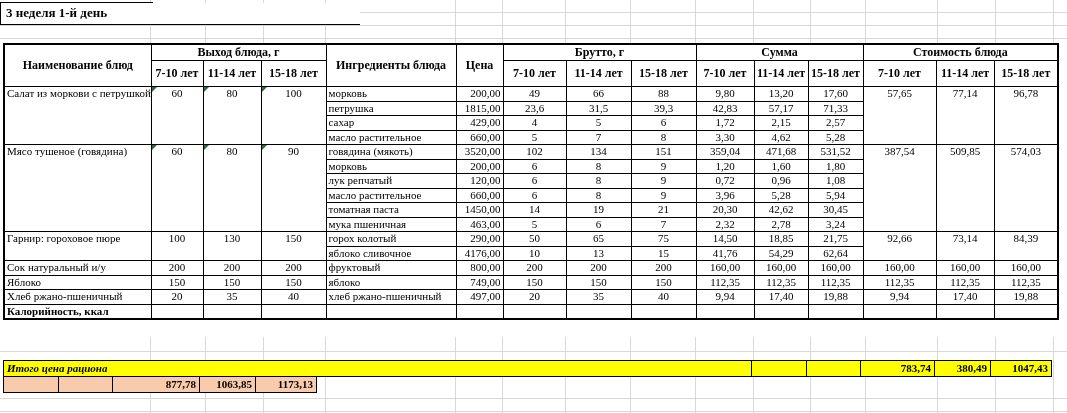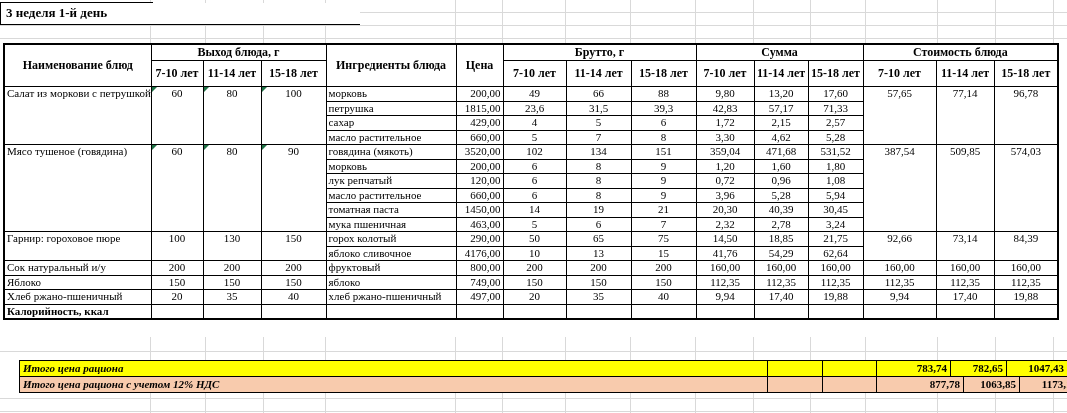--- a/index.html
+++ b/index.html
@@ -42,21 +42,21 @@
   .flagged{position:relative;}
   .flag{position:absolute;left:0;top:0;width:0;height:0;
         border-top:5px solid #1f7246;border-right:5px solid transparent;}
 
   
   .total-row{position:absolute;left:3px;display:flex;z-index:3;height:17px;box-sizing:border-box;}
   .total-row .tcell{
     box-sizing:border-box;border:1px solid #000;height:17px;margin-left:-1px;
     font-size:11px;line-height:15px;overflow:hidden;
   }
-  .total-row .tcell:first-child{margin-left:16px;}
+  .total-row .tcell:first-child{margin-left:0;}
   .tlabel{font-weight:bold;font-style:italic;font-size:11.5px;padding-left:3px;white-space:nowrap;}
   .tval{font-weight:bold;text-align:right;padding-right:3px;}
 </style>
 </head>
 <body>
 
 <div id="title-cell">
   <span>3 неделя 1-й день</span>
 </div>
 <div class="seg" style="left:0;top:2px;width:153px;height:1px;"></div>
@@ -199,21 +199,21 @@
         <td class="c">5,28</td>
         <td class="c">5,94</td>
       </tr>
       <tr>
         <td class="l">томатная паста</td>
         <td class="r">1450,00</td>
         <td class="c">14</td>
         <td class="c">19</td>
         <td class="c">21</td>
         <td class="c">20,30</td>
-        <td class="c">40,39</td>
+        <td class="c">42,62</td>
         <td class="c">30,45</td>
       </tr>
       <tr>
         <td class="l">мука пшеничная</td>
         <td class="r">463,00</td>
         <td class="c">5</td>
         <td class="c">6</td>
         <td class="c">7</td>
         <td class="c">2,32</td>
         <td class="c">2,78</td>
@@ -315,25 +315,24 @@
         <td class="c merged" rowspan="1"></td>
       </tr>
     </tbody>
 </table>
 
 <div class="total-row" style="top:360px;">
   <div class="tcell tlabel" style="width: 749px; background: rgb(255, 255, 0);">Итого цена рациона</div>
   <div class="tcell" style="width: 56px; background: rgb(255, 255, 0);"></div>
   <div class="tcell" style="width: 55px; background: rgb(255, 255, 0);"></div>
   <div class="tcell tval" style="width: 75px; background: rgb(255, 255, 0); text-align: right;">783,74</div>
-  <div class="tcell tval" style="width: 57px; background: rgb(255, 255, 0);">782,65</div>
+  <div class="tcell tval" style="width: 57px; background: rgb(255, 255, 0);">380,49</div>
   <div class="tcell tval" style="width: 62px; background: rgb(255, 255, 0);">1047,43</div>
 </div>
 <div class="total-row" style="top:376px;">
-  <div class="tcell tlabel" style="width: 749px; background: rgb(248, 203, 173);">Итого цена рациона с учетом 12% НДС</div>
   <div class="tcell" style="width: 56px; background: rgb(248, 203, 173);"></div>
   <div class="tcell" style="width: 55px; background: rgb(248, 203, 173);"></div>
   <div class="tcell tval" style="width: 88px; background: rgb(248, 203, 173);">877,78</div>
   <div class="tcell tval" style="width: 57px; background: rgb(248, 203, 173);">1063,85</div>
   <div class="tcell tval" style="width: 62px; background: rgb(248, 203, 173);">1173,13</div>
 </div>
 
 <div class="vgrid" style="left: 150px; top: 0px; height: 43px;"></div>
 <div class="vgrid" style="left: 150px; top: 337px; height: 76px;"></div>
 <div class="vgrid" style="left: 205px; top: 0px; height: 43px;"></div>

